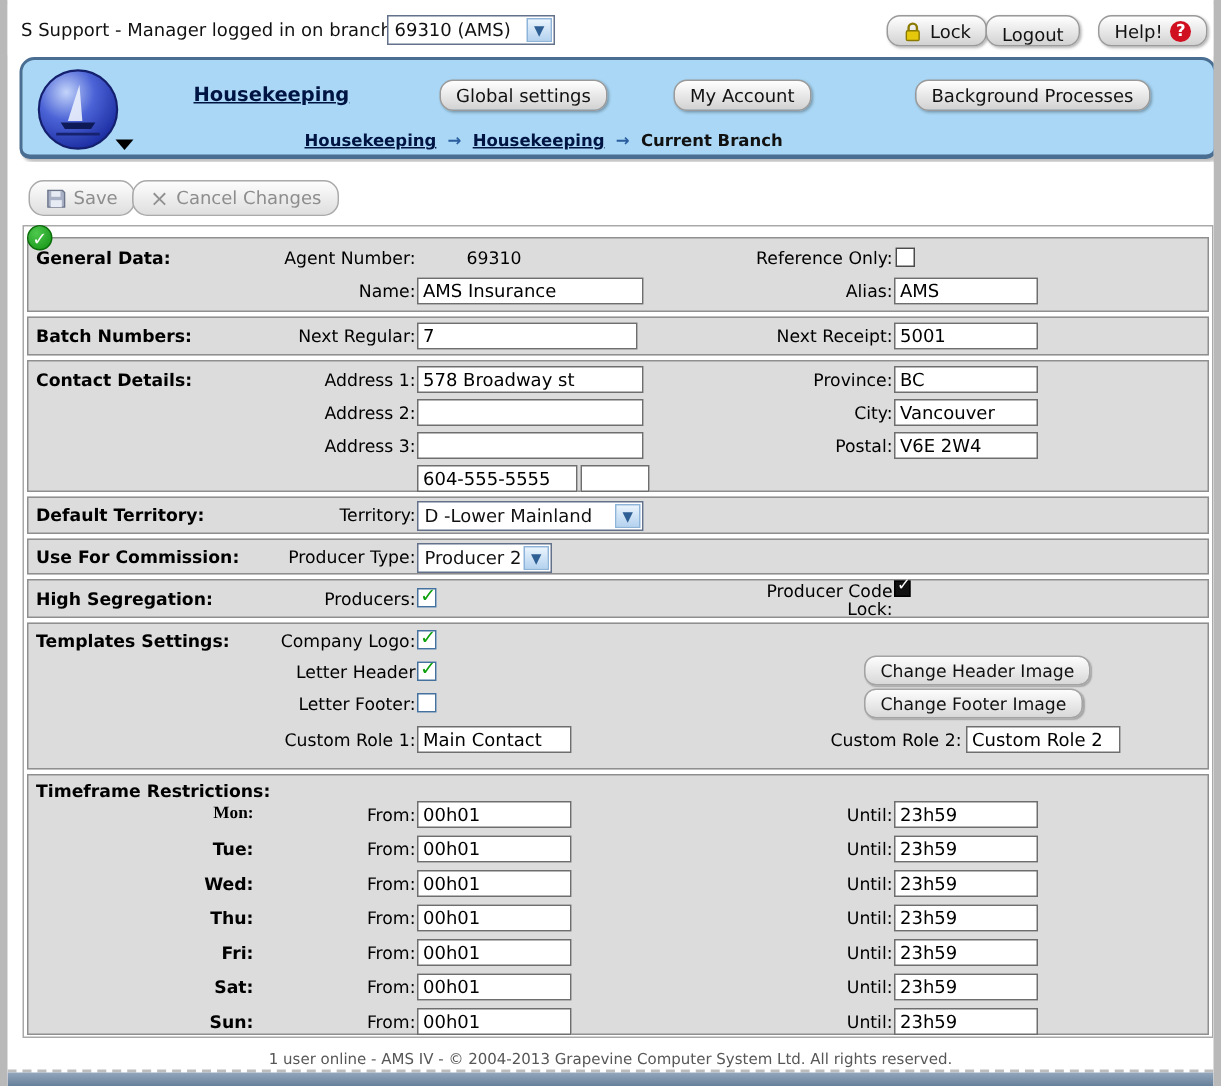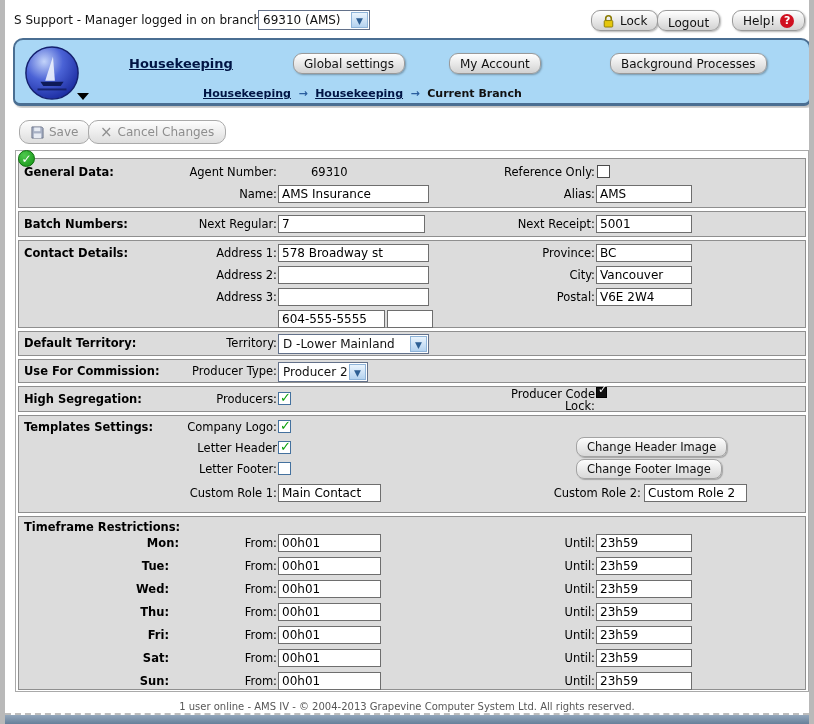--- a/index.html
+++ b/index.html
@@ -236,21 +236,21 @@
       <button class="secbtn" style="left:557px;top:43px;">
         <span>Change Footer Image</span>
       </button>
       <span class="fl" style="left:0;width:622px;top:70px;">Custom Role 2:</span>
       <input class="fi" style="left: 625px; top: 68px; width: 103px;" value="Custom Role 2">
     </div>
 
     <div class="sec" style="top:365px;height:174px;">
       <span class="sect" style="top:3px;">Timeframe Restrictions:</span>
 
-      <span class="fl" style="left:10px;width:150px;top:19px;font-weight:bold;">Mon:</span>
+      <span class="fl" style="left:0;width:150px;top:19px;font-weight:bold;font-family:Liberation Serif, serif;">Mon:</span>
       <span class="fl flA" style="top:19px;">From:</span>
       <input class="fi" style="left: 259px; top: 17px; width: 103px;" value="00h01">
       <span class="fl flB" style="top:19px;">Until:</span>
       <input class="fi" style="left: 577px; top: 17px; width: 96px;" value="23h59">
 
       <span class="fl" style="left:0;width:150px;top:42px;font-weight:bold;">Tue:</span>
       <span class="fl flA" style="top:42px;">From:</span>
       <input class="fi" style="left: 259px; top: 40px; width: 103px;" value="00h01">
       <span class="fl flB" style="top:42px;">Until:</span>
       <input class="fi" style="left: 577px; top: 40px; width: 96px;" value="23h59">

